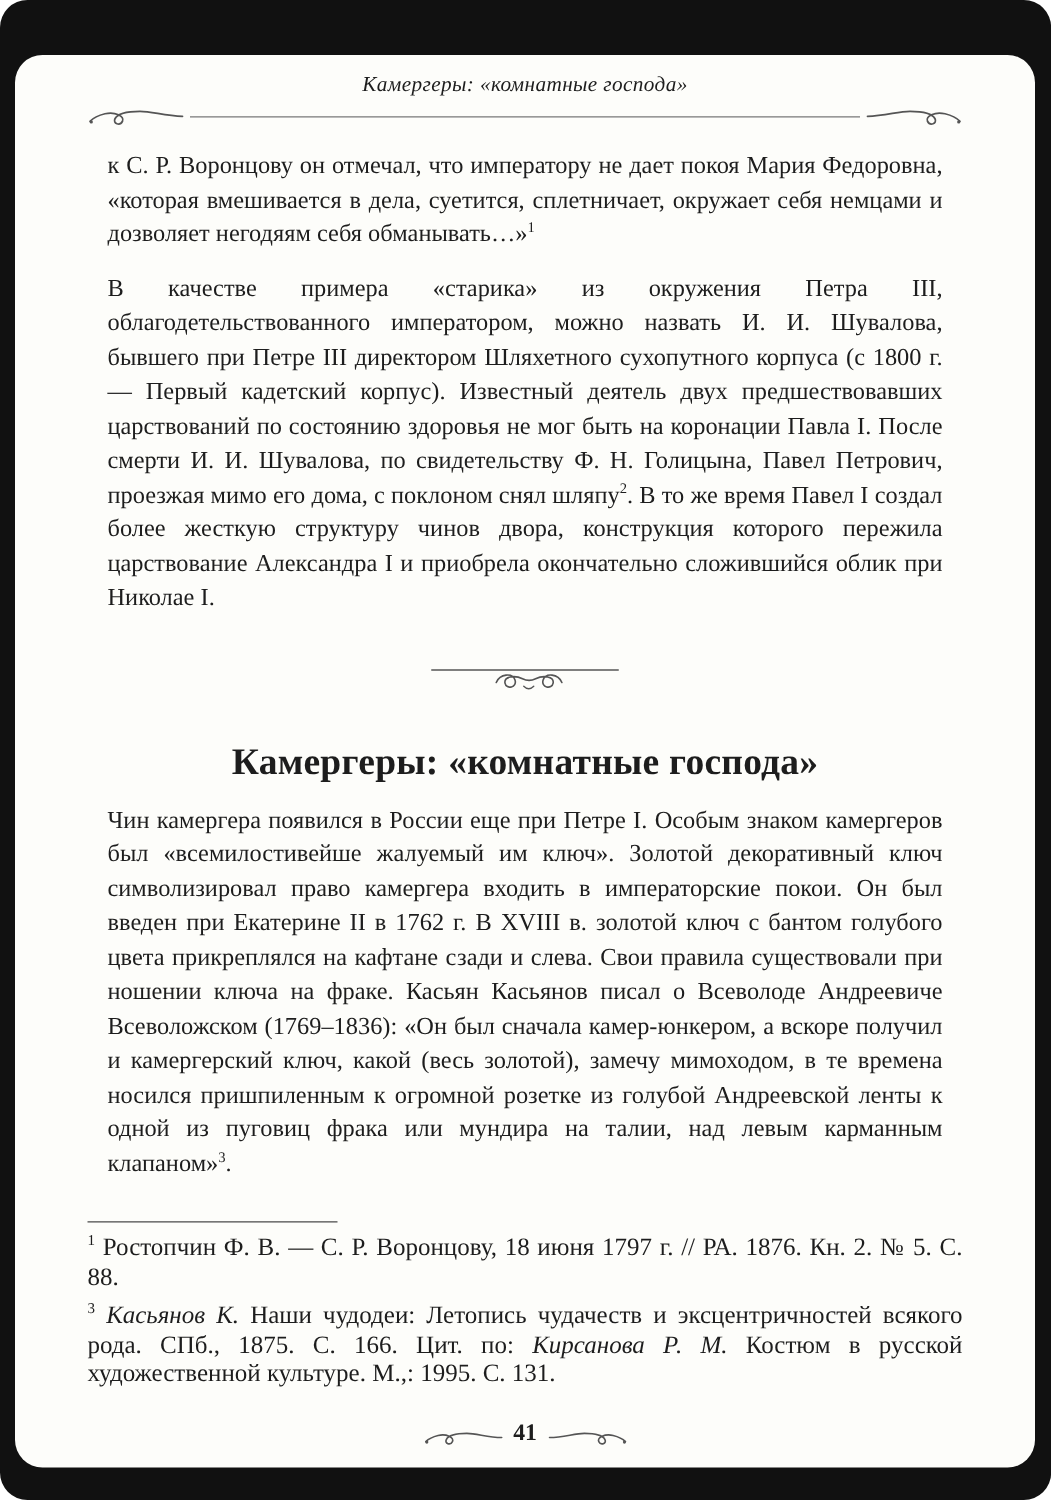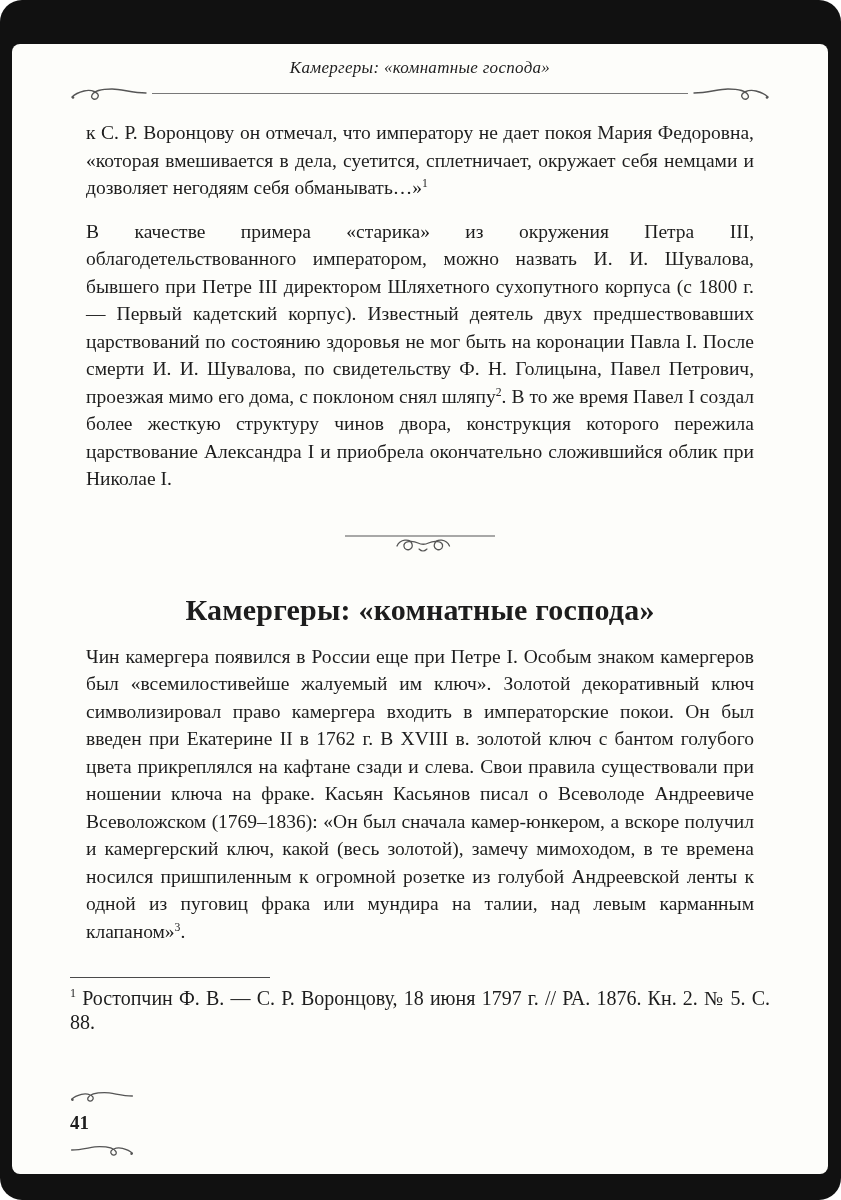--- a/index.html
+++ b/index.html
@@ -12,21 +12,21 @@
   *{box-sizing:border-box;}
   html,body{margin:0;padding:0;}
   body{
     width:841px;height:1200px;position:relative;background:#ffffff;
     font-family:"Liberation Serif","DejaVu Serif",serif;color:var(--text);
     overflow:hidden;
   }
   .frame{position:absolute;inset:0;background:var(--frame);border-radius:22px;}
   .page{
     position:absolute;top:44px;left:12px;right:13px;bottom:26px;
-    background:var(--page);border-radius:8px;
+    background:var(--page);border-radius:22px;
     padding:14px 58px 8px;display:flex;flex-direction:column;overflow:hidden;
   }
   
   .running-head{text-align:center;font-style:italic;font-size:17px;letter-spacing:.3px;}
   .head-rule-row{display:flex;align-items:center;margin-top:5px;height:20px;}
   .head-rule{flex:1;height:1px;background:var(--rule);margin:0 4px;}
   .flourish{color:var(--ornament);display:inline-flex;align-items:center;}
   .flourish svg{display:block;}
   .mirror{transform:scaleX(-1);}
   
@@ -35,21 +35,21 @@
   .p2{margin-top:9px;}
   .divider{display:flex;justify-content:center;margin:36px 0 34px;color:var(--ornament);}
   .chapter-title{text-align:center;font-size:30px;font-weight:bold;margin:0;letter-spacing:.2px;}
   .p3{margin-top:22px;}
   sup{font-size:.6em;vertical-align:super;line-height:0;}
   
   .footnotes{margin-top:16px;font-size:20px;line-height:23.5px;}
   .fn-rule{width:200px;height:1px;background:#4a4a4a;margin-bottom:9px;}
   .fn{margin:0 0 7px;text-align:justify;hyphens:auto;-webkit-hyphens:auto;}
   
-  .page-footer{margin-top:auto;display:flex;align-items:flex-start;justify-content:center;gap:8px;padding:4px 0 8px;flex-direction:column;}
+  .page-footer{margin-top:auto;display:flex;align-items:flex-end;justify-content:center;gap:8px;padding:4px 0 8px;}
   .page-number{font-weight:bold;font-size:19px;}
 </style>
 </head>
 <body>
 
 <div class="frame">
   <div class="page">
 
     <header>
       <div class="running-head">Камергеры: «комнатные господа»</div>
@@ -83,20 +83,21 @@
       </div>
 
       <h1 class="chapter-title">Камергеры: «комнатные господа»</h1>
 
       <p class="p3"><span>Чин камергера появился в России еще при Петре I. Особым знаком камергеров был «всемилостивейше жалуемый им ключ». Золотой декоративный ключ символизировал право камергера входить в императорские покои. Он был введен при Екатерине II в 1762 г. В XVIII в. золотой ключ с бантом голубого цвета прикреплялся на кафтане сзади и слева. Свои правила существовали при ношении ключа на фраке. Касьян Касьянов писал о Всеволоде Андреевиче Всеволожском (1769–1836): «Он был сначала камер-юнкером, а вскоре получил и камергерский ключ, какой (весь золотой), замечу мимоходом, в те времена носился пришпиленным к огромной розетке из голубой Андреевской ленты к одной из пуговиц фрака или мундира на талии, над левым карманным клапаном»</span><sup>3</sup><span>.</span></p>
     </main>
 
     <section class="footnotes">
       <div class="fn-rule"></div>
       <p class="fn"><sup>1</sup><span> Ростопчин Ф. В. — С. Р. Воронцову, 18 июня 1797 г. // РА. 1876. Кн. 2. № 5. С. 88.</span></p>
+      <p class="fn"><sup>3</sup><span> </span><i>Касьянов К.</i><span> Наши чудодеи: Летопись чудачеств и эксцентричностей всякого рода. СПб., 1875. С. 166. Цит. по: </span><i>Кирсанова Р. М.</i><span> Костюм в русской художественной культуре. М.,: 1995. С. 131.</span></p>
     </section>
 
     <footer class="page-footer">
       <span class="flourish">
         <svg width="64" height="16" viewBox="0 0 78 18">
           <path d="M76,9 C62,9 52,5 42,5 C30,5 24,7 22,11 C20,15 26,17 28,13 C30,9 22,5 14,7 C8,8.5 4,11 2,13" fill="none" stroke="currentColor" stroke-width="1.6" stroke-linecap="round"></path>
           <circle cx="3" cy="13.5" r="1.5" fill="currentColor"></circle>
         </svg>
       </span>
       <span class="page-number">41</span>

